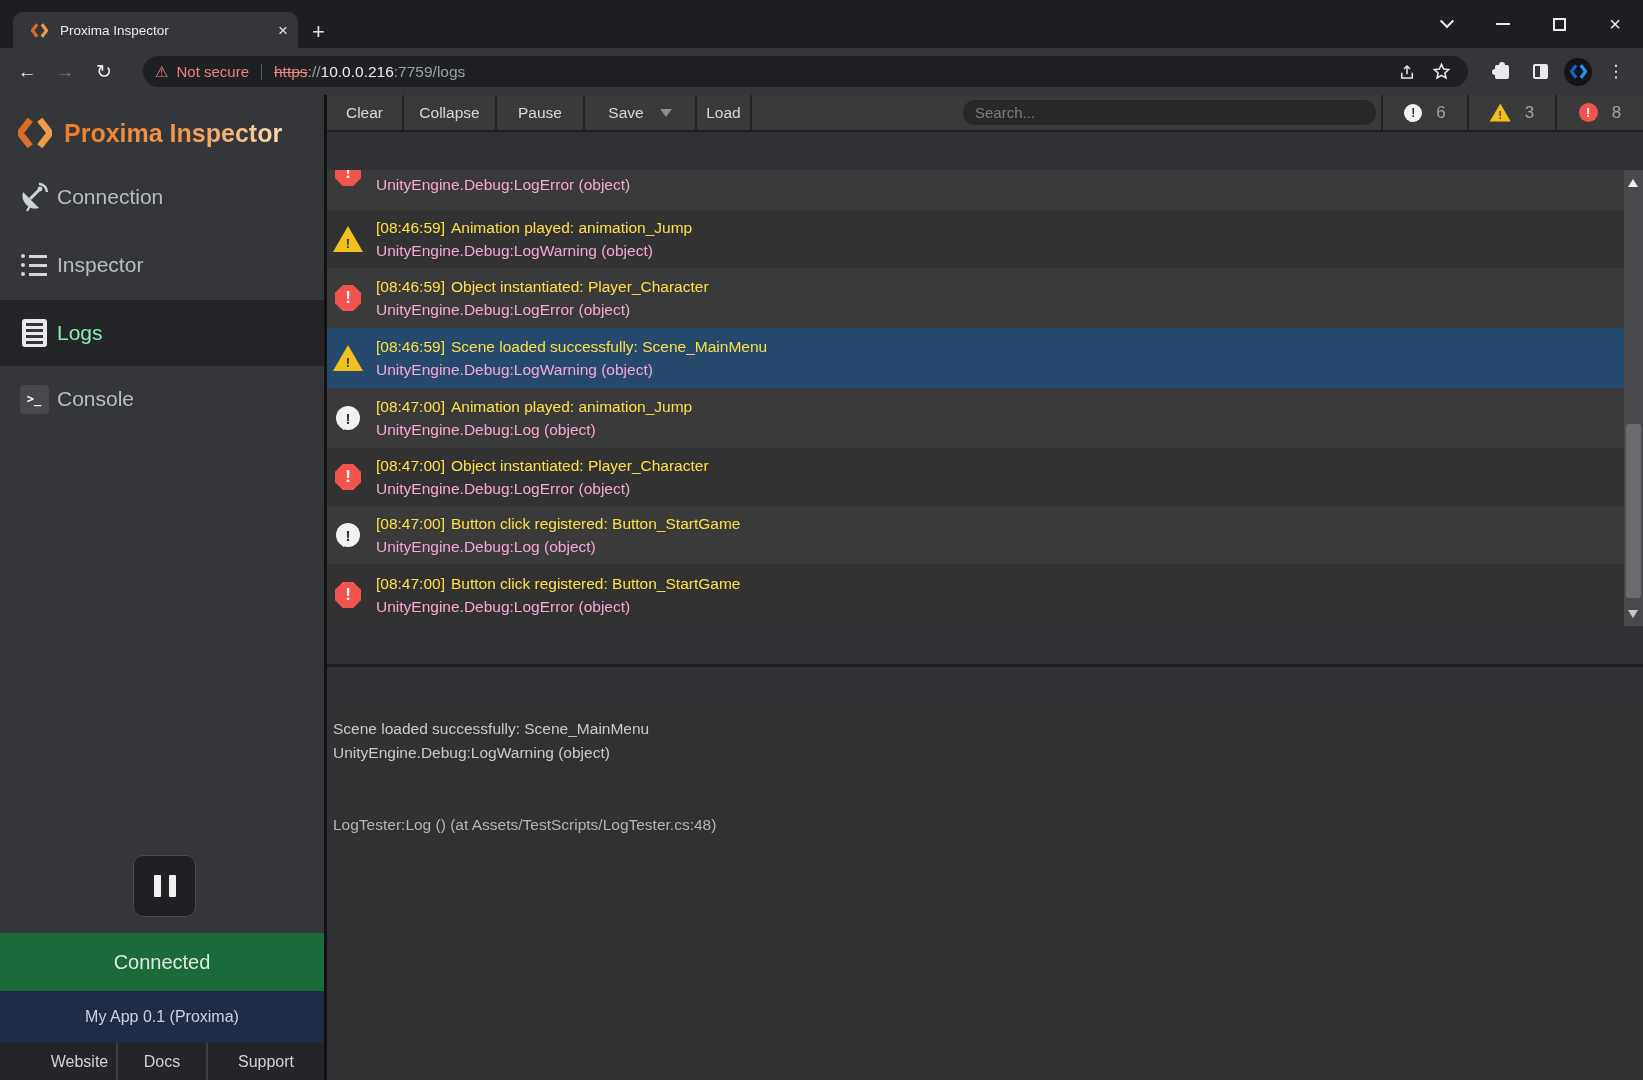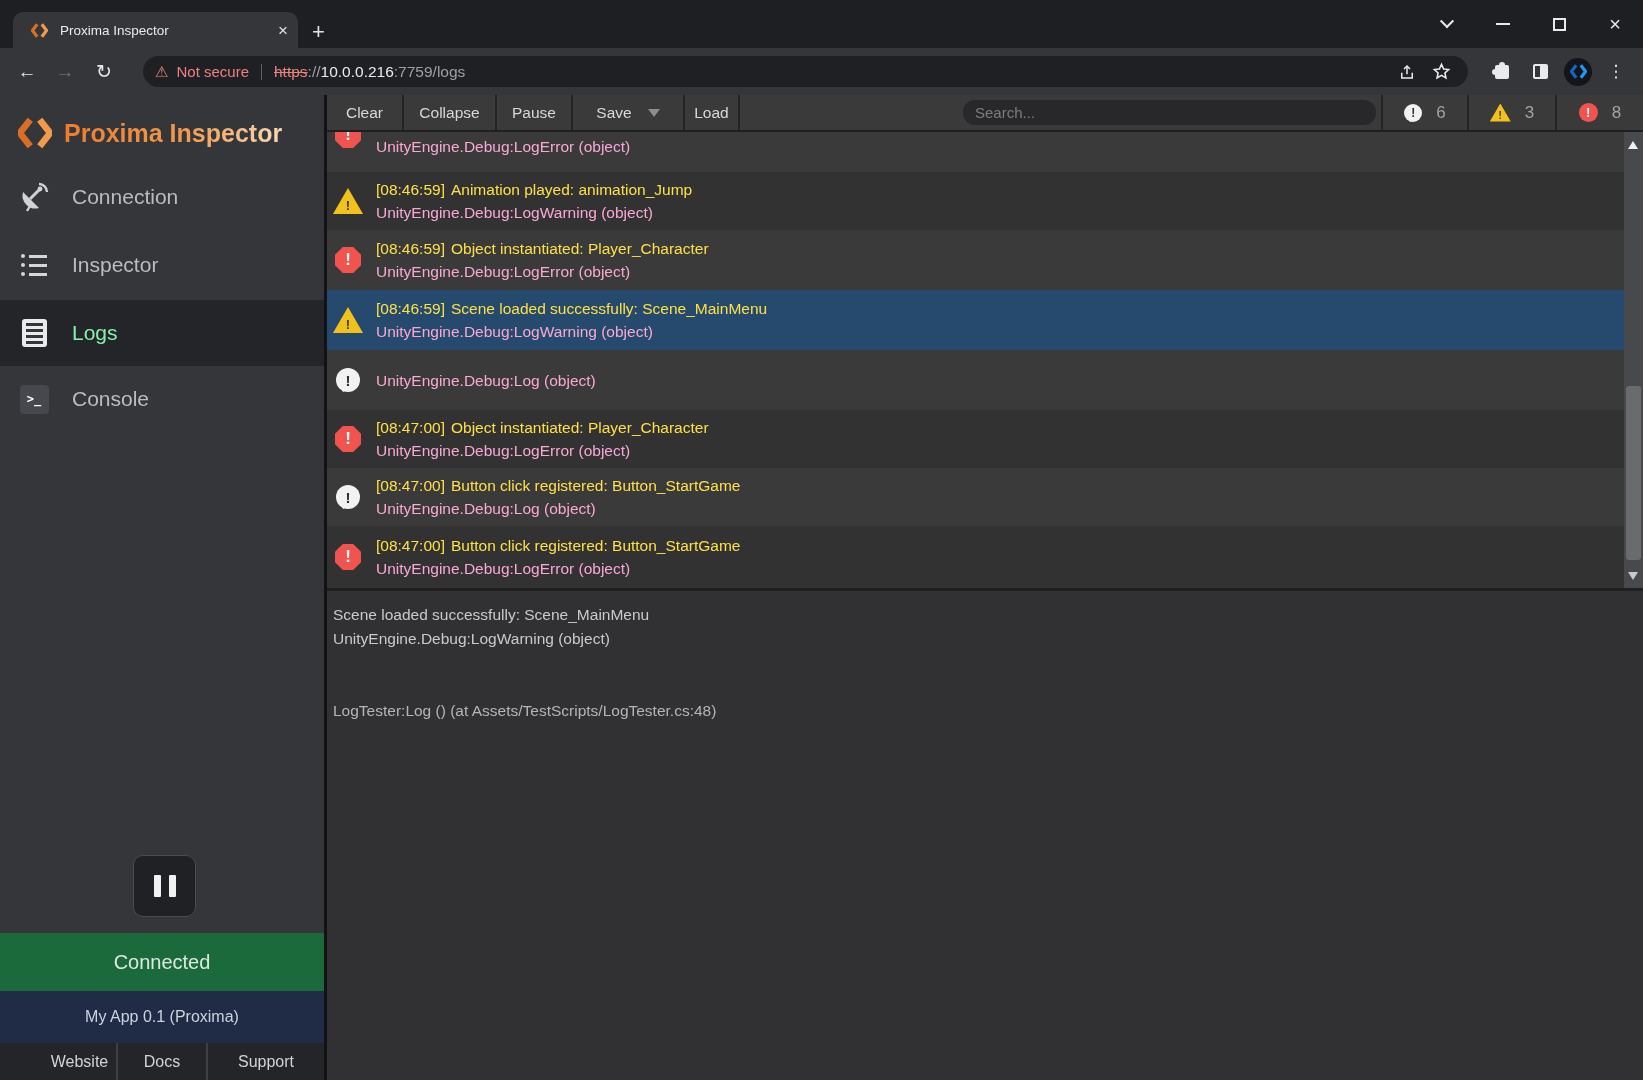--- a/index.html
+++ b/index.html
@@ -37,27 +37,27 @@
   .puzzle::after { content:""; position:absolute; width:6px; height:6px; border-radius:50%; background:#e8eaed; left:-3px; top:4px; }
   .panelic { width:15px; height:15px; border:2px solid #e8eaed; border-radius:2px; position:relative; }
   .panelic::after { content:""; position:absolute; right:0; top:0; bottom:0; width:6px; background:#e8eaed; }
   .avatar { width:28px; height:28px; border-radius:50%; background:#141518; display:flex; align-items:center; justify-content:center; }
   .dots { color:#e8eaed; font-size:17px; letter-spacing:0; }
 
   
   .page { position:absolute; top:95px; left:0; right:0; bottom:0; display:flex; }
   .sidebar { position:relative; width:324px; background:#35363a; flex:none; }
   .vborder { width:3px; background:#111214; flex:none; }
-  .main { position:relative; flex:1; background:#303134; display:flex; flex-direction:column; min-width:0; }
+  .main { position:relative; flex:1; background:#303134; display:flex; flex-direction:column; min-width:0;gap:38px; }
 
   
   .brand { position:absolute; left:18px; top:21px; display:flex; align-items:center; }
   .brand-title { margin-left:12px; font-size:25px; font-weight:bold; background:linear-gradient(90deg,#ed7d2c 0%,#f09a4e 55%,#f8d9b4 100%); -webkit-background-clip:text; background-clip:text; color:transparent; }
   .navitem { position:absolute; left:0; width:100%; height:66px; display:flex; align-items:center; padding-left:18px; color:#b9bdc2; font-size:21px; }
-  .navitem .nlabel { margin-left:22px; }
+  .navitem .nlabel { margin-left:7px; }
   .navitem.sel { background:#242529; color:#86efac; }
   .ic-box { width:32px; display:flex; justify-content:center; }
   .logs-ic { width:25px; height:28px; background:#e9eaec; border-radius:3px; display:flex; flex-direction:column; justify-content:center; gap:3px; align-items:center; }
   .logs-ic span { display:block; width:17px; height:3px; background:#35363a; }
   .console-ic { width:29px; height:29px; background:#47484d; border-radius:4px; color:#fff; font-family:"DejaVu Sans Mono",monospace; font-size:12px; font-weight:bold; display:flex; align-items:center; justify-content:center; }
   .insp-ic { display:flex; flex-direction:column; gap:5px; }
   .insp-ic i { display:flex; align-items:center; gap:4px; }
   .insp-ic b { width:4px; height:4px; border-radius:50%; background:#d3d5d8; }
   .insp-ic s { width:18px; height:3px; background:#d3d5d8; text-decoration:none; }
   .pausebtn { position:absolute; left:133px; top:760px; width:63px; height:62px; background:#202124; border:1px solid #4a4b4f; border-radius:10px; display:flex; align-items:center; justify-content:center; gap:8px; }
@@ -65,21 +65,21 @@
   .connbar { position:absolute; left:0; top:838px; width:100%; height:58px; background:#1b6a3c; color:#dce9e0; font-size:20px; display:flex; align-items:center; justify-content:center; }
   .appbar { position:absolute; left:0; top:896px; width:100%; height:52px; background:#202b45; color:#ccd3df; font-size:16px; display:flex; align-items:center; justify-content:center; }
   .sfooter { position:absolute; left:0; top:948px; width:100%; height:37px; background:#232528; display:flex; }
   .sfooter .flink { display:flex; align-items:center; justify-content:center; color:#d2d3d5; font-size:16px; }
   .sfooter .flink + .flink { border-left:2px solid #3f4043; }
   .flink.w { width:116px;padding-left:43px; } .flink.d { width:90px; } .flink.s { flex:1; }
 
   
   .toolbar { height:37px; background:#3a3a3b; border-bottom:2px solid #1f1f21; display:flex; align-items:stretch; flex:none; }
   .tbtn { display:flex; align-items:center; justify-content:center; color:#d8d8d8; font-size:15.5px; border-right:2px solid #242427; }
-  .tbtn.clear{width:77px;} .tbtn.collapse{width:93px;} .tbtn.pause{width:76px;} .tbtn.save{width:112px; gap:16px;} .tbtn.load{width:55px;}
+  .tbtn.clear{width:77px;} .tbtn.collapse{width:93px;} .tbtn.pause{width:88px;} .tbtn.save{width:112px; gap:16px;} .tbtn.load{width:55px;}
   .saveArrow { width:0; height:0; border-left:6px solid transparent; border-right:6px solid transparent; border-top:8px solid #8b8d90; }
   .tspacer { flex:1; }
   .searchbox { align-self:center; width:413px; height:25px; background:#28282b; border:none; border-radius:12px; color:#c9c9c9; font-size:15px; padding:0 12px; outline:none; font-family:"Liberation Sans",sans-serif; }
   .searchbox::placeholder { color:#7d7d7d; }
   .cnt { display:flex; align-items:center; justify-content:center; gap:14px; border-left:2px solid #242427; color:#a0a3a7; font-size:17px; }
   .cnt.info{width:86px; margin-left:5px;} .cnt.warn{width:88px;} .cnt.err{width:88px;}
 
   
   .lvl { position:relative; flex:none; display:flex; align-items:center; justify-content:center; font-weight:bold; }
   .lvl.err-oct { width:26px; height:26px; background:#f1534f; color:#fff; font-size:17px; clip-path:polygon(30% 0%,70% 0%,100% 30%,100% 70%,70% 100%,30% 100%,0% 70%,0% 30%); }
@@ -335,20 +335,21 @@
             <div class="l1"><span class="t">[08:46:59]</span><span>Scene loaded successfully: Scene_MainMenu</span></div>
             <div class="l2">UnityEngine.Debug:LogWarning (object)</div>
           </div>
         </div>
 
         <div class="log-row bg-a" style="height:60px;">
           <span class="row-ic">
               <span class="lvl info-bub">!</span>
             </span>
           <div class="log-text">
+            <div class="l1"><span class="t">[08:47:00]</span><span>Animation played: animation_Jump</span></div>
             <div class="l2">UnityEngine.Debug:Log (object)</div>
           </div>
         </div>
 
         <div class="log-row bg-b" style="height:58px;">
           <span class="row-ic">
               <span class="lvl err-oct">!</span>
             </span>
           <div class="log-text">
             <div class="l1"><span class="t">[08:47:00]</span><span>Object instantiated: Player_Character</span></div>

